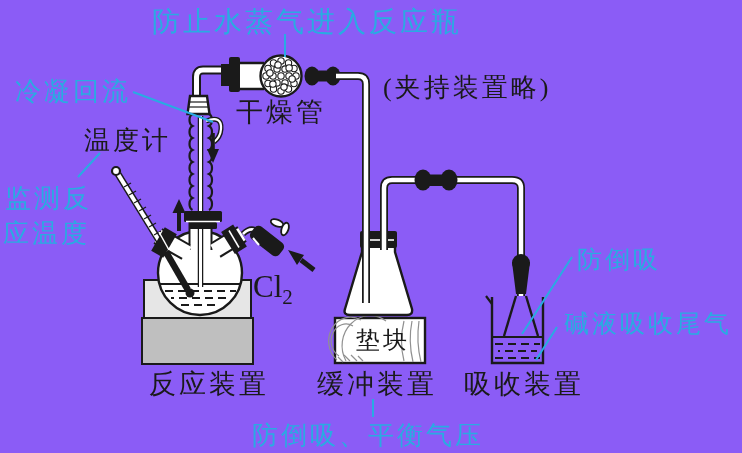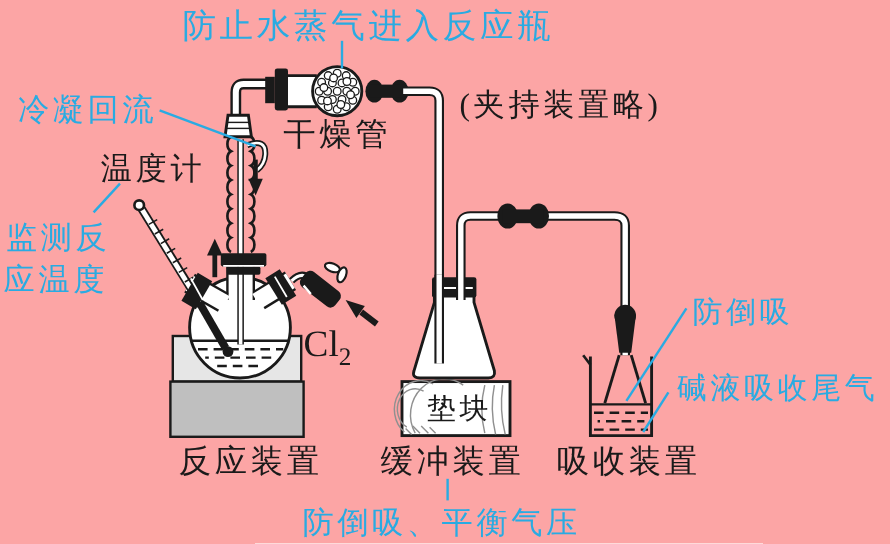--- a/index.html
+++ b/index.html
@@ -1,16 +1,16 @@
 <!DOCTYPE html>
 <html><head>
 <meta charset="utf-8">
 <style>
   html,body{margin:0;padding:0;background:#ffffff;}
-  .stage{position:relative;width:742px;height:453px;background:#fca5a5;overflow:hidden;}
+  .stage{position:relative;width:742px;height:453px;background:#8b5cf6;overflow:hidden;}
   text{font-family:"Liberation Serif","DejaVu Serif",serif;}
   .cjk{letter-spacing:3px;fill:#1a1a1a;}
   .cjk-accent{letter-spacing:3px;}
   .t-b{stroke:#1a1a1a;fill:none;}
   .t-w{stroke:#ffffff;fill:none;}
   .ln{stroke:#1a1a1a;fill:none;}
   .blk{fill:#1a1a1a;stroke:none;}
   .glass{fill:#ffffff;stroke:#1a1a1a;stroke-width:2.4;}
   .leader{stroke-width:2;fill:none;}
   .dash{stroke:#1a1a1a;stroke-width:2;fill:none;stroke-dasharray:8 5;}

